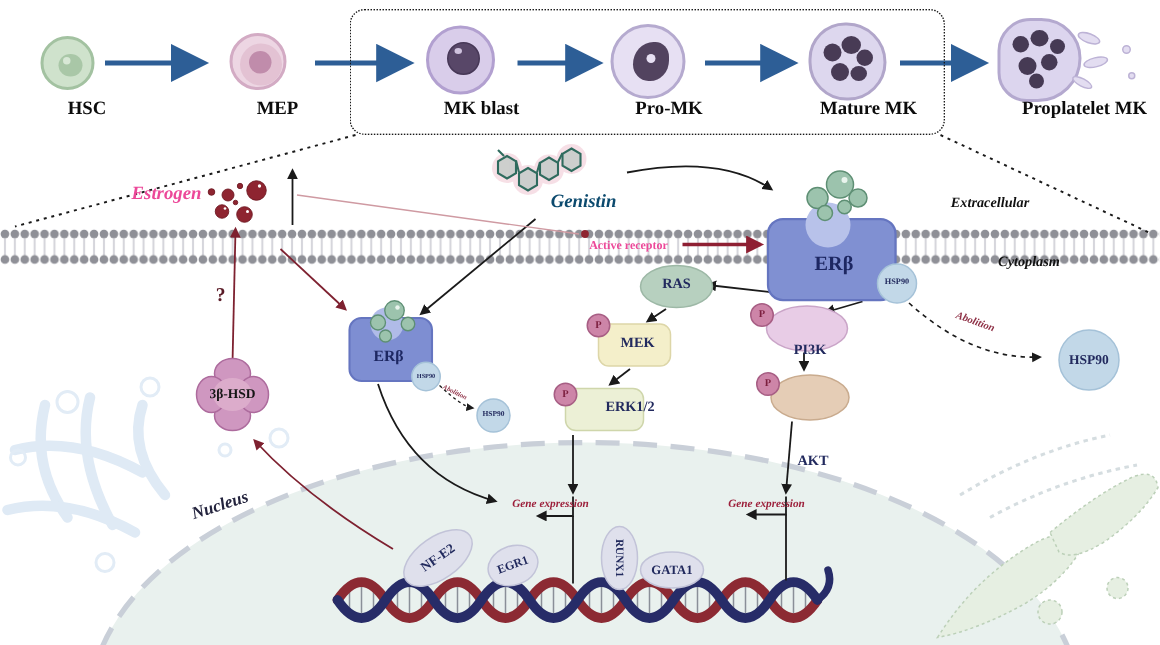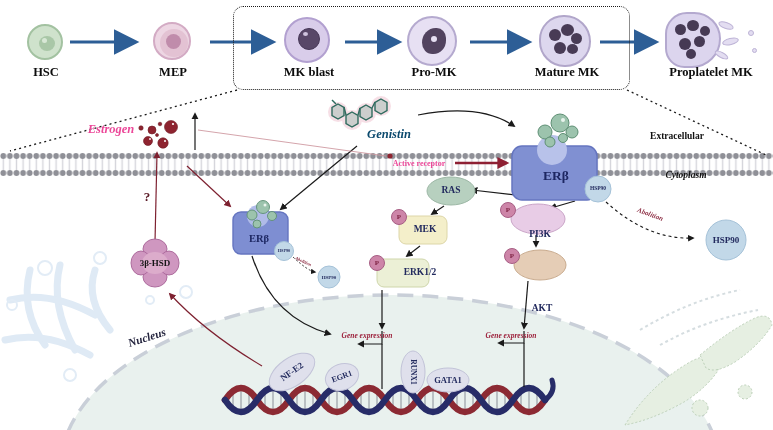--- a/index.html
+++ b/index.html
@@ -5,21 +5,21 @@
   html,body{margin:0;padding:0;background:#fff;}
   #stage{position:relative;width:773px;height:430px;background:#ffffff;overflow:hidden;
          font-family:"Liberation Serif",serif;}
   #stage svg{position:absolute;left:0;top:0;}
   .lbl{position:absolute;transform:translate(-50%,-50%);font-family:"Liberation Serif",serif;
        font-weight:bold;white-space:nowrap;color:#111;line-height:1;}
   .cell{position:absolute;border-radius:50%;box-sizing:border-box;}
   .cell .nuc{position:absolute;border-radius:50%;}
   .dashedbox{position:absolute;left:233px;top:6px;width:395px;height:82px;
              border:1.6px dotted #1a1a1a;border-radius:10px;}
-  .celllbl{font-size:12.5px;color:#0c0c0c;top:72px;}
+  .celllbl{font-size:12.5px;color:#0c0c0c;top:72px;margin-left:12px;}
   .nodelbl{color:#222a5e;}
   .redlbl{color:#ec4899;}
 </style>
 </head>
 <body>
 
 <div id="stage">
 
 <svg width="773" height="430" viewBox="0 0 773 430">
   <defs>
@@ -283,21 +283,21 @@
 <div class="lbl celllbl" style="left:46px;">HSC</div>
 <div class="lbl celllbl" style="left:173px;">MEP</div>
 <div class="lbl celllbl" style="left:309px;">MK blast</div>
 <div class="lbl celllbl" style="left:434px;">Pro-MK</div>
 <div class="lbl celllbl" style="left:567px;">Mature MK</div>
 <div class="lbl celllbl" style="left:711px;">Proplatelet MK</div>
 
 <div class="lbl redlbl" style="left:111px;top:129px;font-size:12.5px;font-style:italic;">Estrogen</div>
 <div class="lbl" style="left:389px;top:134px;font-size:12.5px;font-style:italic;color:#0c4a6e;">Genistin</div>
 <div class="lbl redlbl" style="left:419px;top:164px;font-size:8px;">Active receptor</div>
-<div class="lbl" style="left:677px;top:137px;font-size:9.5px;text-align:right;">Extracellular</div>
+<div class="lbl" style="left:660px;top:137px;font-size:9.5px;font-style:italic;text-align:right;">Extracellular</div>
 <div class="lbl" style="left:686px;top:176px;font-size:9.5px;font-style:italic;text-align:center;">Cytoplasm</div>
 
 <div class="lbl" style="left:556px;top:176px;font-size:13.5px;color:#1d2762;">ERβ</div>
 <div class="lbl" style="left:259px;top:239px;font-size:10.5px;color:#1d2762;">ERβ</div>
 
 <div class="lbl nodelbl" style="left:598px;top:189px;font-size:5.5px;">HSP90</div>
 <div class="lbl nodelbl" style="left:726px;top:240px;font-size:9px;">HSP90</div>
 <div class="lbl nodelbl" style="left:284px;top:251px;font-size:4.2px;">HSP90</div>
 <div class="lbl nodelbl" style="left:329px;top:277px;font-size:5px;">HSP90</div>
 

